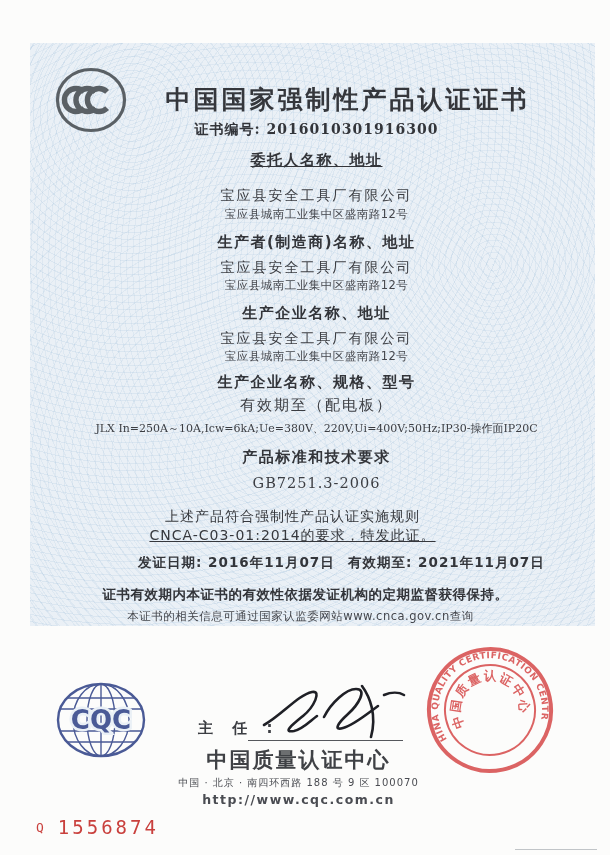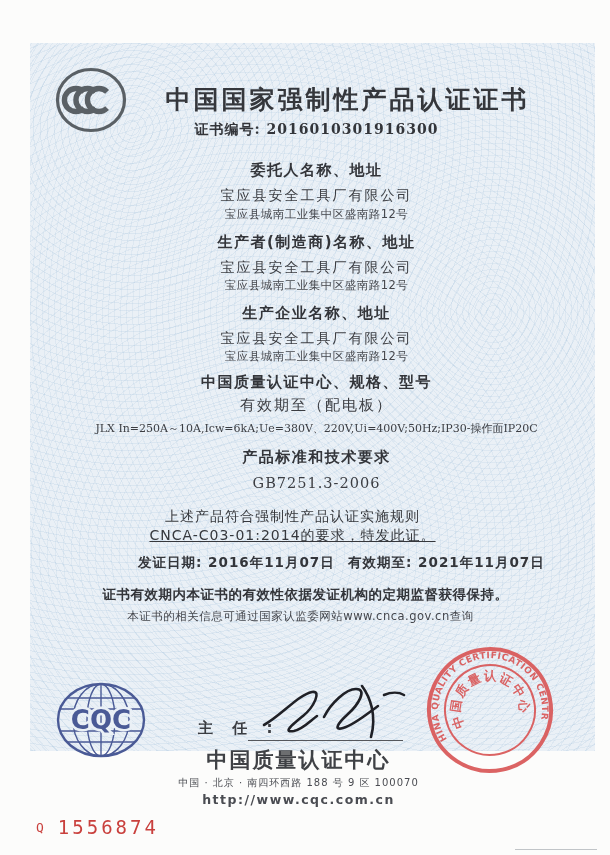--- a/index.html
+++ b/index.html
@@ -3,21 +3,21 @@
 <meta charset="utf-8">
 <style>
   html,body{margin:0;padding:0;}
   body{
     width:610px;height:855px;position:relative;overflow:hidden;
     background:#fcfcfb;
     font-family:"DejaVu Sans",sans-serif;
   }
   
   .certificate{
-    position:absolute;left:30px;top:43px;width:565px;height:708px;
+    position:absolute;left:30px;top:43px;width:565px;height:583px;
     background-color:#eaf0f6;
     background-image:
       repeating-radial-gradient(circle at 18% 12%, rgba(148,184,214,0.18) 0 1px, rgba(0,0,0,0) 1px 7px),
       repeating-radial-gradient(circle at 82% 38%, rgba(148,184,214,0.15) 0 1px, rgba(0,0,0,0) 1px 6px),
       repeating-radial-gradient(circle at 40% 72%, rgba(148,184,214,0.15) 0 1px, rgba(0,0,0,0) 1px 8px);
   }
   .cline{position:absolute;left:8px;right:0;text-align:center;color:#3b3d42;white-space:nowrap;}
   .title{left:70px;font-weight:bold;font-size:25px;letter-spacing:3px;color:#35373c;}
   .certno{font-family:"DejaVu Serif",serif;font-weight:bold;font-size:14px;letter-spacing:1px;color:#33353a;}
   .h{font-weight:bold;font-size:15px;letter-spacing:1.5px;color:#33353a;}
@@ -55,33 +55,33 @@
     <path d="M 52.1 24.9 A 11.5 11.5 0 1 0 52.1 41.1" fill="none" stroke="#5a6065" stroke-width="5.4"></path>
   </svg>
 
   <div class="cline title" style="top:40px;">中国国家强制性产品认证证书</div>
 
   <div class="cline certno" style="top:78px;">
     <span>证书编号:</span>
     <span>2016010301916300</span>
   </div>
 
-  <div class="cline h" style="top:118px;">委托人名称、地址</div>
+  <div class="cline h" style="top:108px;text-decoration:underline;">委托人名称、地址</div>
   <div class="cline l1" style="top:144px;">宝应县安全工具厂有限公司</div>
   <div class="cline l2" style="top:164px;">宝应县城南工业集中区盛南路12号</div>
 
   <div class="cline h" style="top:190px;">生产者(制造商)名称、地址</div>
   <div class="cline l1" style="top:216px;">宝应县安全工具厂有限公司</div>
   <div class="cline l2" style="top:235px;">宝应县城南工业集中区盛南路12号</div>
 
   <div class="cline h" style="top:261px;">生产企业名称、地址</div>
   <div class="cline l1" style="top:287px;">宝应县安全工具厂有限公司</div>
   <div class="cline l2" style="top:306px;">宝应县城南工业集中区盛南路12号</div>
 
-  <div class="cline h" style="top:330px;">中国质量认证中心、规格、型号</div>
+  <div class="cline h" style="top:330px;">生产企业名称、规格、型号</div>
   <div class="cline l1" style="top:353px;font-size:15px;">有效期至（配电板）</div>
   <div class="cline spec" style="top:378px;">JLX In=250A～10A,Icw=6kA;Ue=380V、220V,Ui=400V;50Hz;IP30-操作面IP20C</div>
 
   <div class="cline h" style="top:405px;">产品标准和技术要求</div>
   <div class="cline std" style="top:432px;">GB7251.3-2006</div>
 
   <div class="cline stmt" style="top:465px;left:0;right:40px;">上述产品符合强制性产品认证实施规则</div>
   <div class="cline stmt" style="top:484px;left:0;right:40px;text-decoration:underline;">CNCA-C03-01:2014的要求，特发此证。</div>
 
   <div>

